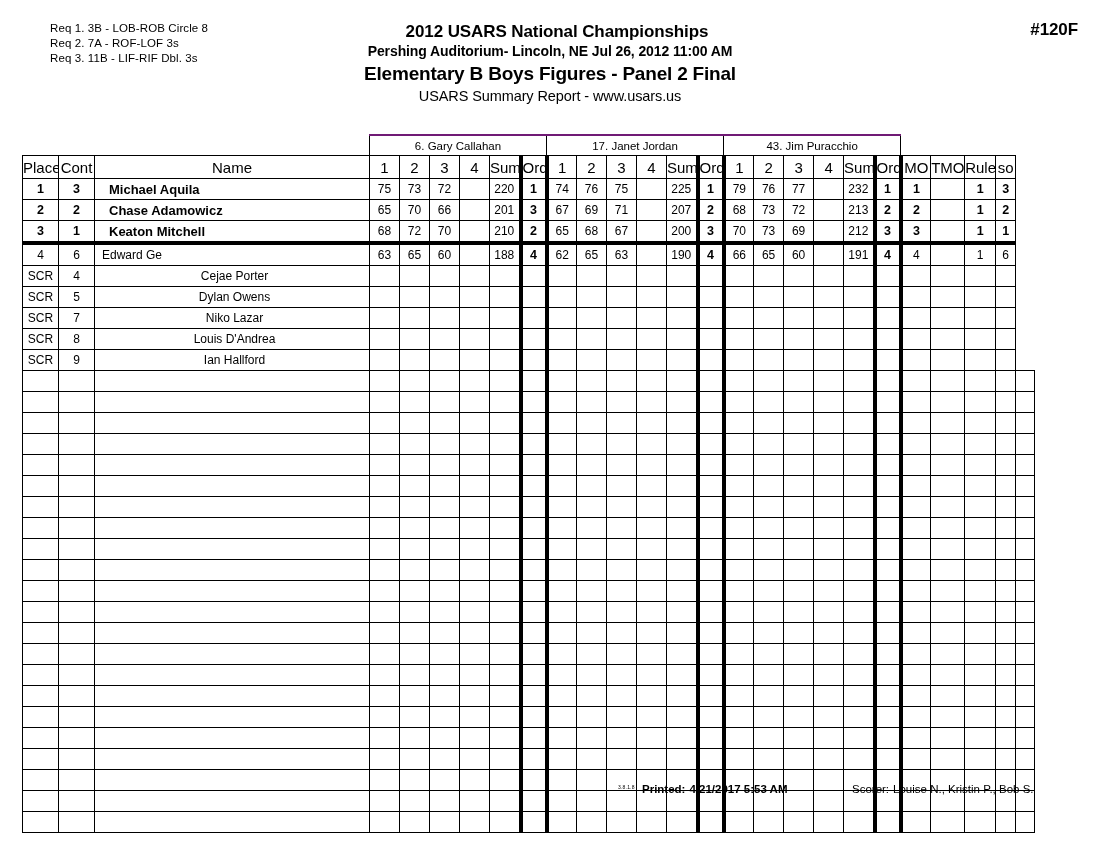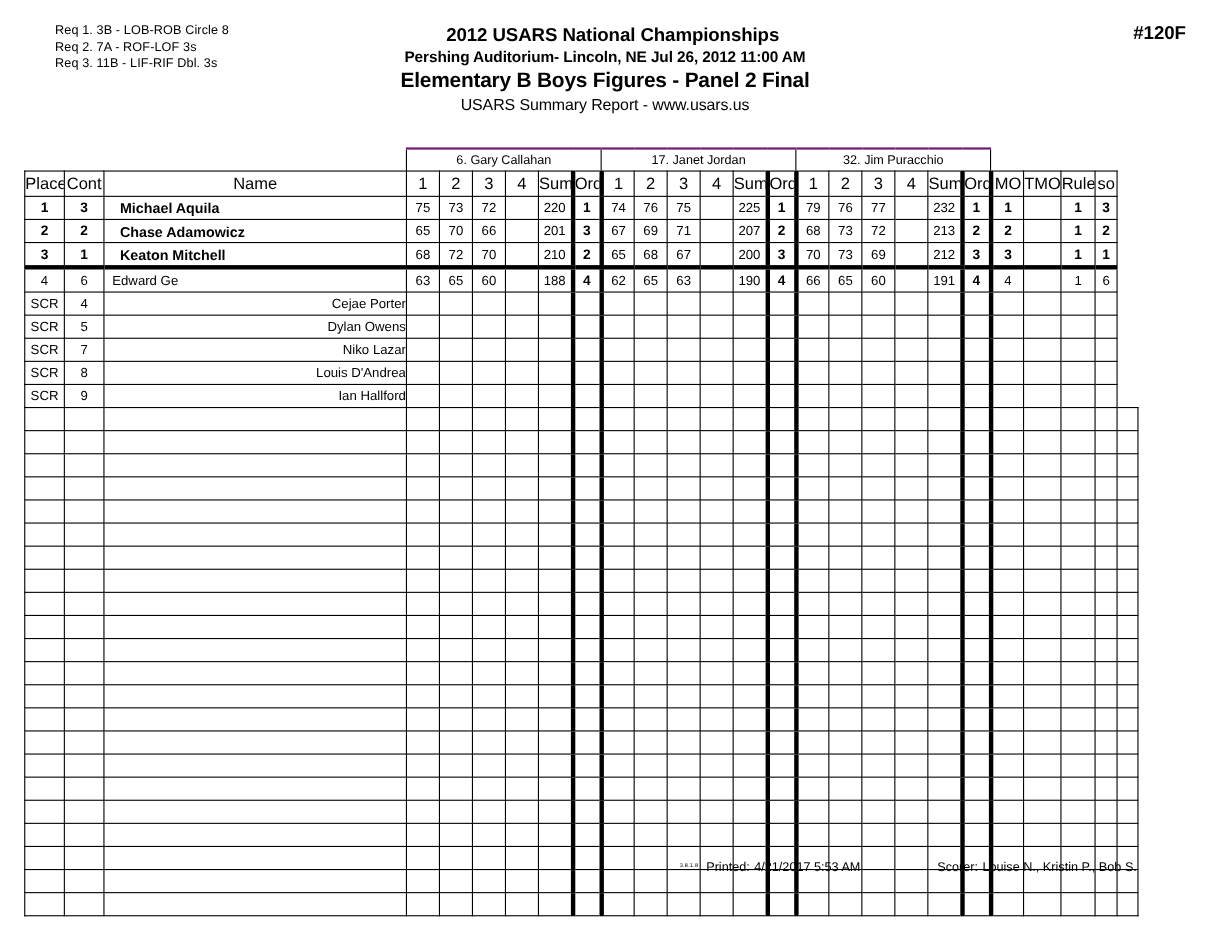--- a/index.html
+++ b/index.html
@@ -138,21 +138,21 @@
     font-size: 13px;
   }
   tr.placed td.score { font-weight: normal; font-size: 12px; }
   tr.placed td.ord   { font-weight: bold; font-size: 12.5px; }
 
   tr.normal td { font-size: 12px; }
   tr.normal td.c-name { text-align: left; padding-left: 7px; }
   tr.normal td.ord { font-weight: bold; font-size: 12.5px; }
 
   tr.scr td { font-size: 12px; }
-  tr.scr td.c-name { text-align: right; padding-left: 5px; border-radius: 10px; }
+  tr.scr td.c-name { text-align: center; padding-left: 5px; border-radius: 10px; }
 
   tr.thick-under td { border-bottom: 4px solid #000 !important; }
 
   tr.empty td { height: 20px; }
 
   
   .footer {
     position: absolute;
     left: 22px;
     top: 783px;
@@ -165,20 +165,21 @@
     left: 596px;
     top: 1px;
     font-size: 5px;
     letter-spacing: 0.2px;
   }
   .footer .printed {
     position: absolute;
     left: 620px;
     top: 0px;
     white-space: nowrap;
+    font-weight: bold;
   }
   .footer .scorer {
     position: absolute;
     left: 830px;
     top: 0px;
     white-space: nowrap;
   }
   .footer .printed .lbl,
   .footer .scorer .lbl { margin-right: 4px; }
 </style>
@@ -233,21 +234,21 @@
       <col style="width:20px">
     </colgroup>
     <tbody>
 
       <tr class="judge-row">
         <td class="blank"></td>
         <td class="blank"></td>
         <td class="blank"></td>
         <td class="judge-name" colspan="6">6.  Gary Callahan</td>
         <td class="judge-name" colspan="6">17.  Janet Jordan</td>
-        <td class="judge-name" colspan="6">32.  Jim Puracchio</td>
+        <td class="judge-name" colspan="6">43.  Jim Puracchio</td>
         <td class="blank"></td>
         <td class="blank"></td>
         <td class="blank"></td>
         <td class="blank"></td>
       </tr>
 
       <tr class="head-row">
         <td>Place</td>
         <td>Cont</td>
         <td class="h-name">Name</td>

